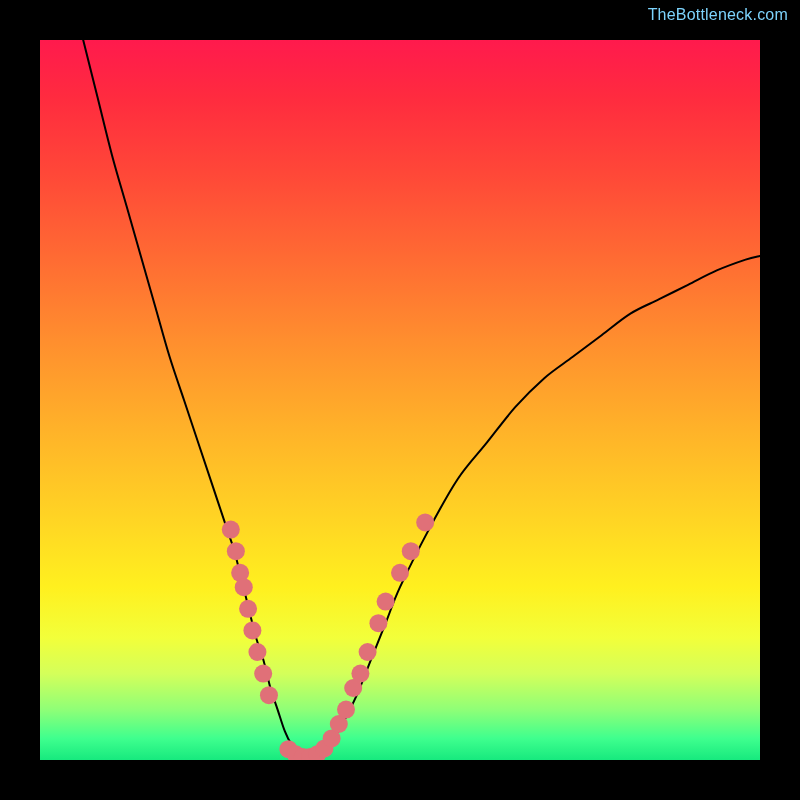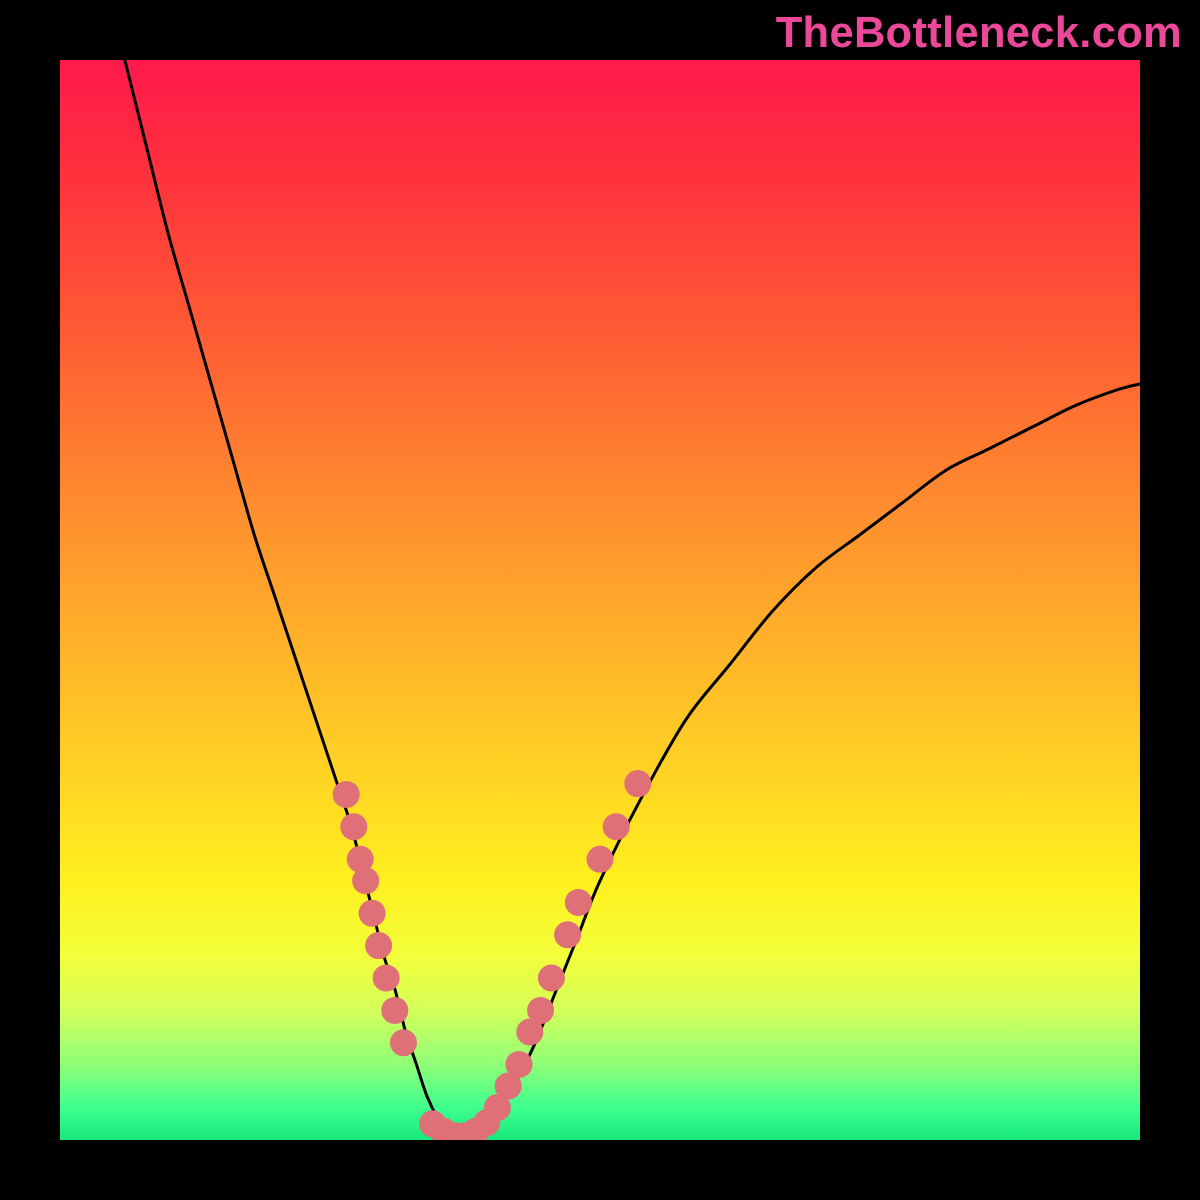--- a/index.html
+++ b/index.html
@@ -39,24 +39,24 @@
       #d4ff5a 88%,
       #8fff77 93%,
       #3fff8e 97%,
       #17e97e 100%
     );
   }
   .watermark {
     position: absolute;
     top: 6px;
     right: 12px;
-    color: #ec4899;
-    font-size: 29px;
+    color: #7dd3fc;
+    font-size: 16px;
     letter-spacing: 0.2px;
-    font-weight: 700;
+    font-weight: 400;
   }
   svg.curve {
     position: absolute;
     left: 0;
     top: 0;
     width: 720px;
     height: 720px;
   }
   circle.dot {
     fill: #e07078;

